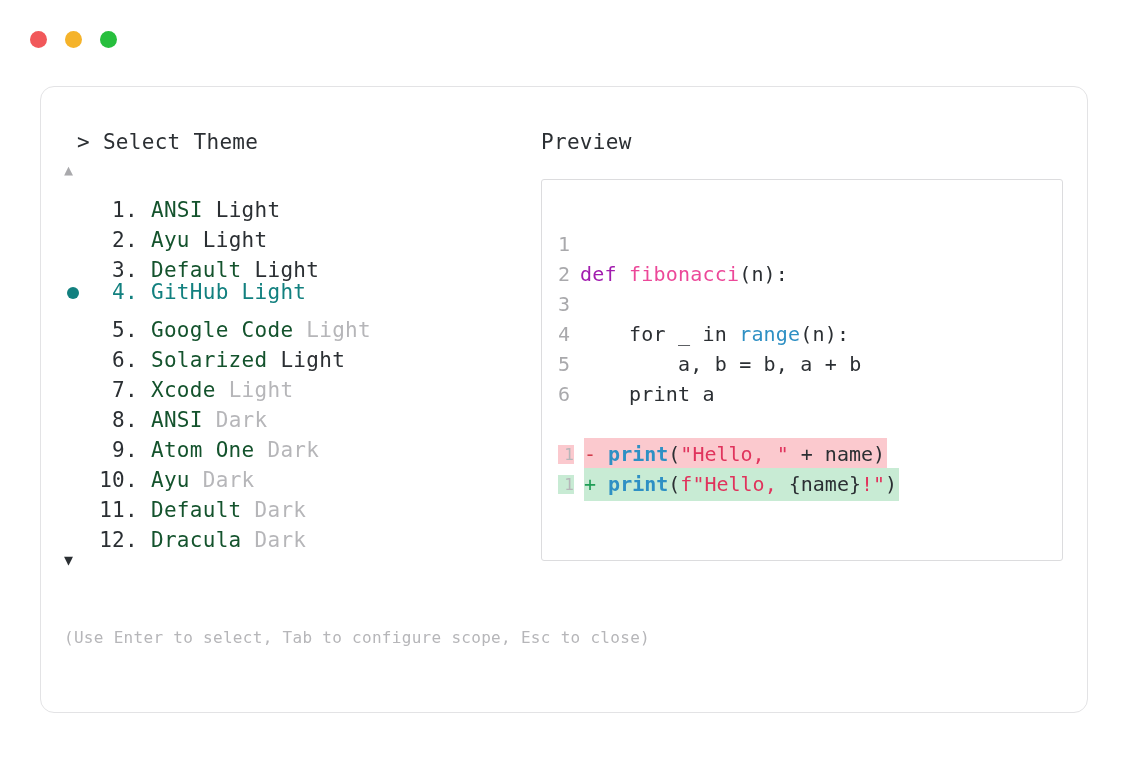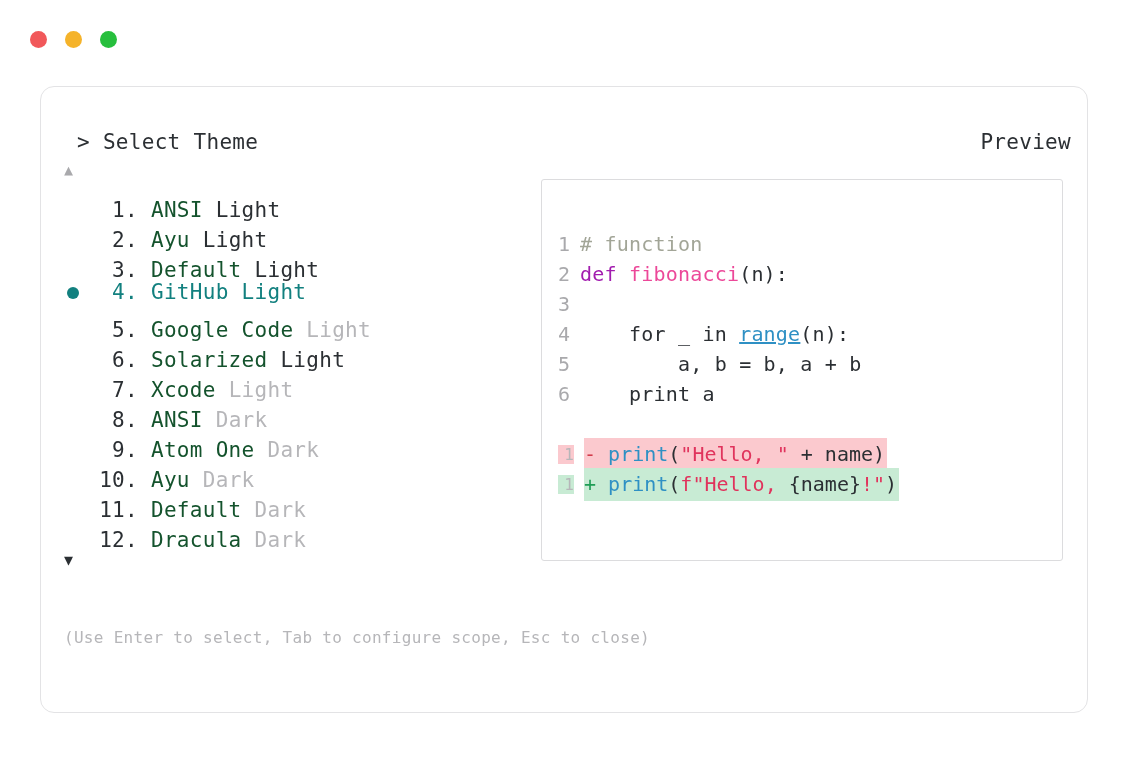--- a/index.html
+++ b/index.html
@@ -130,21 +130,20 @@
     position: absolute;
     left: 500px;
     top: 40px;
     width: 530px;
   }
   #preview-label {
     font-size: 21px;
     line-height: 30px;
     color: #2b2f33;
     letter-spacing: 0.3px;
-    text-align: right;
   }
   #preview-box {
     margin-top: 22px;
     width: 522px;
     height: 382px;
     box-sizing: border-box;
     border: 1.5px solid #dcdcde;
     border-radius: 3px;
     background: #ffffff;
     position: relative;
@@ -172,23 +171,23 @@
     margin-right: 10px;
   }
   .code-body { white-space: pre; }
   .blank-line { height: 30px; }
 
   
   .tk-com  { color: #a2a597; }
   .tk-kw   { color: #a21caf; }
   .tk-fn   { color: #ec4899; }
   .tk-num  { color: #12807f; }
-  .tk-bi   { color: #2e90c4; text-decoration: underline; }
+  .tk-bi   { color: #2e90c4; }
   .tk-pl   { color: #2b2f33; }
-  .tk-call { color: #2e90c4; }
+  .tk-call { color: #2e90c4; font-weight: bold; }
   .tk-str  { color: #e0335c; }
 
   .diff-line { display: flex; align-items: center; height: 30px; }
   .diff-line .lineno { color: #b6b6b9; }
   .diff-hl {
     padding: 1px 2px 2px 0;
     white-space: pre;
     font-size: 20px;
     line-height: 30px;
   }
@@ -233,21 +232,21 @@
 
       <div class="scroll-arrow down">▼</div>
     </div>
 
     <div id="footer-hint">(Use Enter to select, Tab to configure scope, Esc to close)</div>
 
     <div id="right-col">
       <div id="preview-label">Preview</div>
       <div id="preview-box">
         <div id="code">
-            <div class="code-line"><span class="lineno">1</span><span class="code-body"><span class="tk-com"># function</span></span></div>
+            <div class="code-line"><span class="lineno">1</span></div>
             <div class="code-line"><span class="lineno">2</span><span class="code-body"><span class="tk-kw">def </span><span class="tk-fn">fibonacci</span><span class="tk-pl">(n):</span></span></div>
             <div class="code-line"><span class="lineno">3</span></div>
             <div class="code-line"><span class="lineno">4</span><span class="code-body"><span class="tk-pl">    for _ in </span><span class="tk-bi">range</span><span class="tk-pl">(n):</span></span></div>
             <div class="code-line"><span class="lineno">5</span><span class="code-body"><span class="tk-pl">        a, b = b, a + b</span></span></div>
             <div class="code-line"><span class="lineno">6</span><span class="code-body"><span class="tk-pl">    print a</span></span></div>
             <div class="blank-line"></div>
             <div class="diff-line diff-del">
               <span class="lineno">1</span>
               <span class="diff-hl"><span class="sign-del">-</span><span> </span><span class="tk-call">print</span><span class="tk-pl">(</span><span class="tk-str">"Hello, "</span><span class="tk-pl"> + name)</span></span>
             </div>

